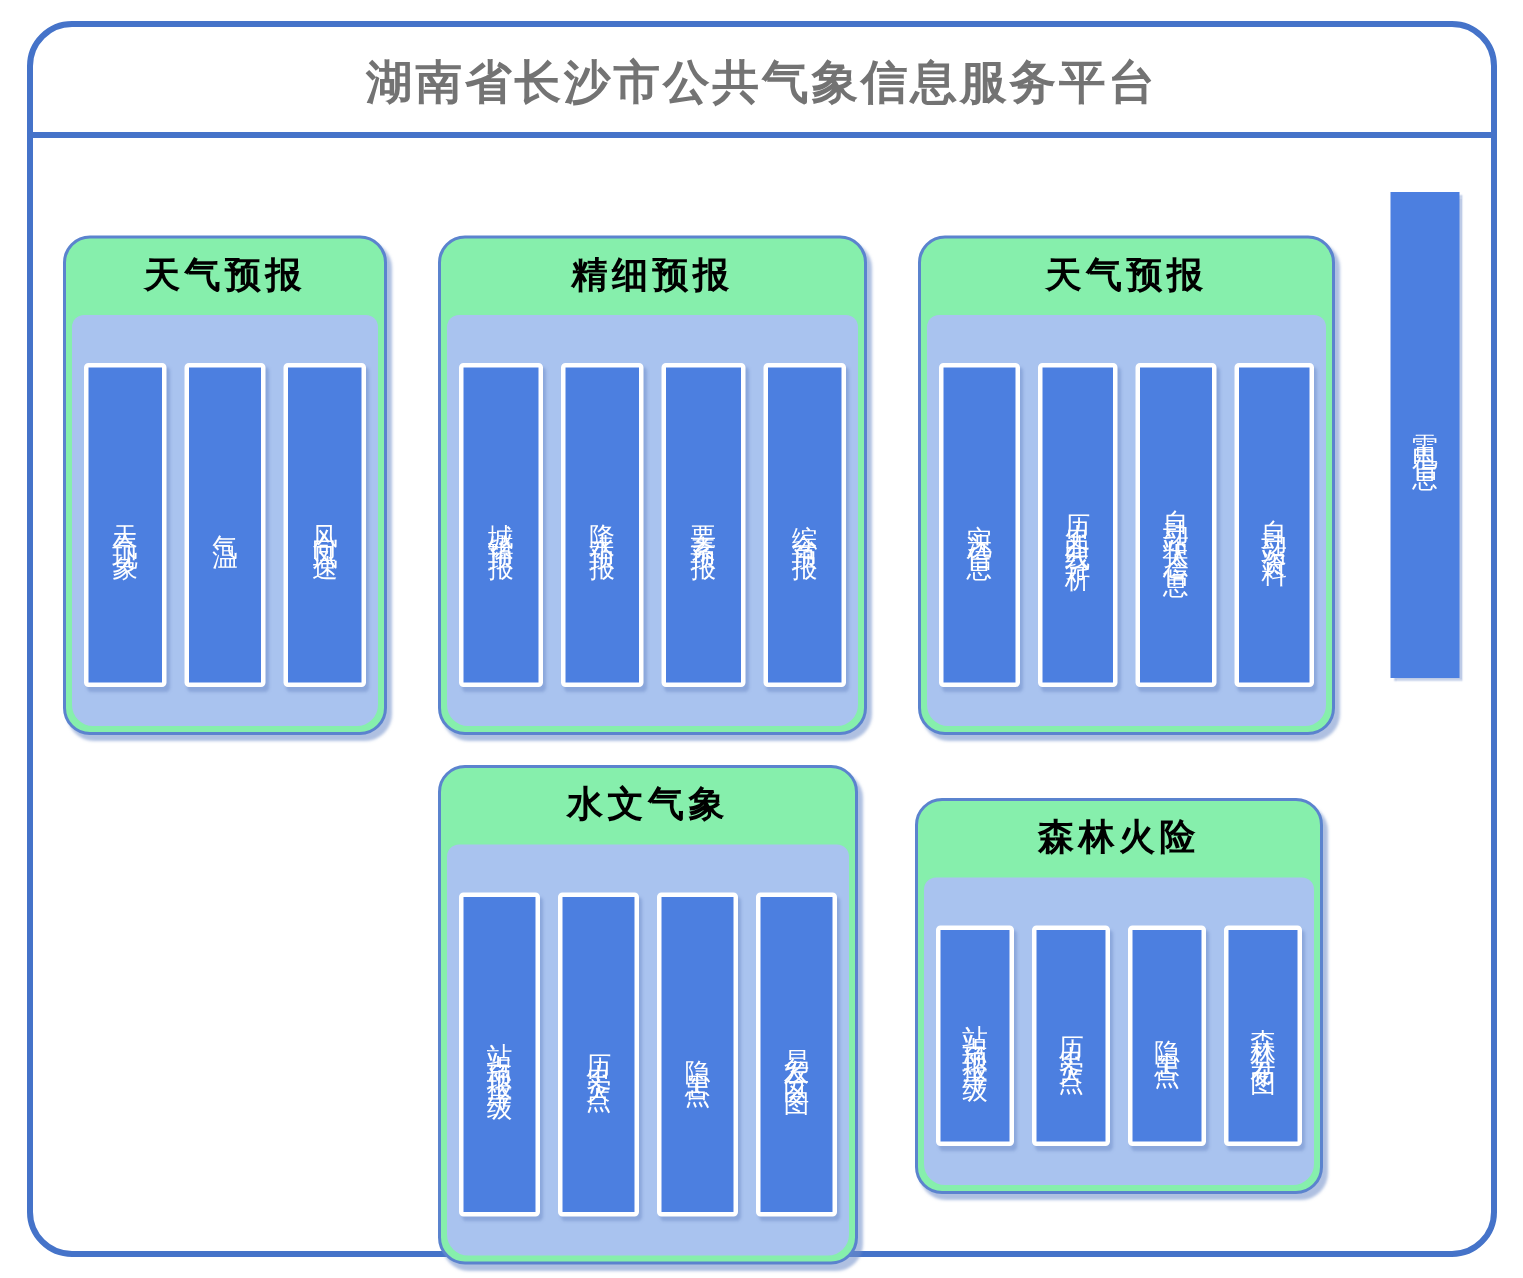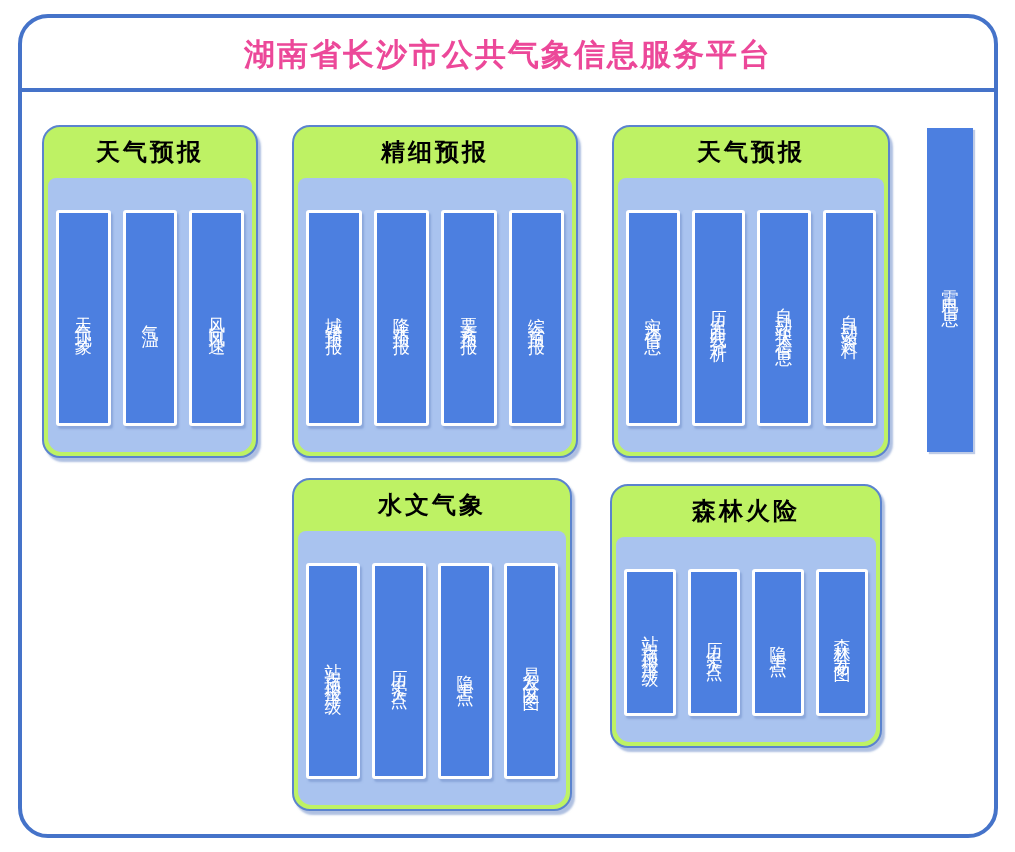--- a/index.html
+++ b/index.html
@@ -3,46 +3,46 @@
 <meta charset="utf-8">
 <style>
   html,body{margin:0;padding:0;background:#ffffff;}
   body{font-family:"Liberation Sans","DejaVu Sans",sans-serif;}
   .stage{position:relative;width:1015px;height:852px;background:#ffffff;overflow:hidden;}
 
   
   .frame{position:absolute;left:18px;top:14px;width:980px;height:824px;
          border:4px solid #4573C9;border-radius:30px;box-sizing:border-box;background:#ffffff;}
   .platform-title{position:absolute;left:0;right:0;top:16px;text-align:center;
-         font-size:31px;font-weight:600;color:#ec4899;letter-spacing:2px;}
+         font-size:31px;font-weight:600;color:#737373;letter-spacing:2px;}
   .title-divider{position:absolute;left:0;right:0;top:70px;height:4px;background:#4573C9;}
 
   
-  .panel{position:absolute;background:#bef264;border:2px solid #5B83CE;border-radius:18px;
-         box-sizing:border-box;box-shadow:3px 4px 2px rgba(110,140,200,0.55);}
+  .panel{position:absolute;background:#86efac;border:2px solid #5B83CE;border-radius:18px;
+         box-sizing:border-box;box-shadow:3px 4px 2px rgba(110,140,200,0.55);margin-top:32px;}
   .panel-title{height:49px;line-height:49px;text-align:center;font-size:24px;font-weight:600;color:#000000;letter-spacing:3px;}
   .panel-body{position:absolute;left:4px;right:4px;top:51px;bottom:4px;background:#A9C3EF;
          border-radius:8px 8px 14px 14px;display:flex;justify-content:center;align-items:stretch;
          gap:12px;padding:32px 8px 26px 8px;box-sizing:border-box;}
   .pill{width:50px;background:#4C7FE0;border:3px solid #ffffff;border-radius:3px;
          box-shadow:2px 3px 2px rgba(110,140,200,0.5);display:flex;align-items:center;justify-content:center;}
   .vtext{writing-mode:vertical-rl;text-orientation:upright;color:#ffffff;font-size:17px;
          letter-spacing:7px;line-height:1;white-space:nowrap;}
 
   
   .side-bar{position:absolute;left:927px;top:128px;width:46px;height:324px;background:#4C7FE0;
          box-shadow:2px 2px 1px rgba(110,140,200,0.45);display:flex;align-items:center;justify-content:center;}
 
   
   #p0{left:42px;top:125px;width:216px;height:333px;}
   #p1{left:292px;top:125px;width:286px;height:333px;}
   #p2{left:612px;top:125px;width:278px;height:333px;}
   #p3{left:42px;top:478px;width:216px;height:333px;}
   #p4{left:292px;top:478px;width:280px;height:333px;}
-  #p5{left:610px;top:484px;width:272px;height:264px;}
+  #p5{left:610px;top:500px;width:272px;height:264px;}
 </style>
 </head>
 <body>
 
 <div class="stage">
 
   <div class="frame">
     <div class="platform-title">湖南省长沙市公共气象信息服务平台</div>
     <div class="title-divider"></div>
   </div>

